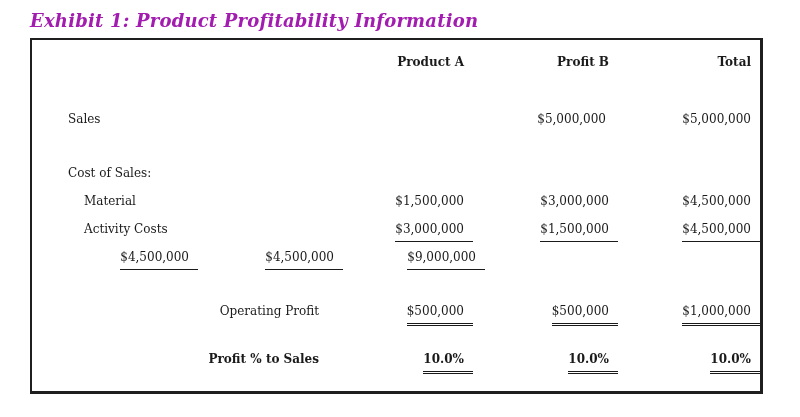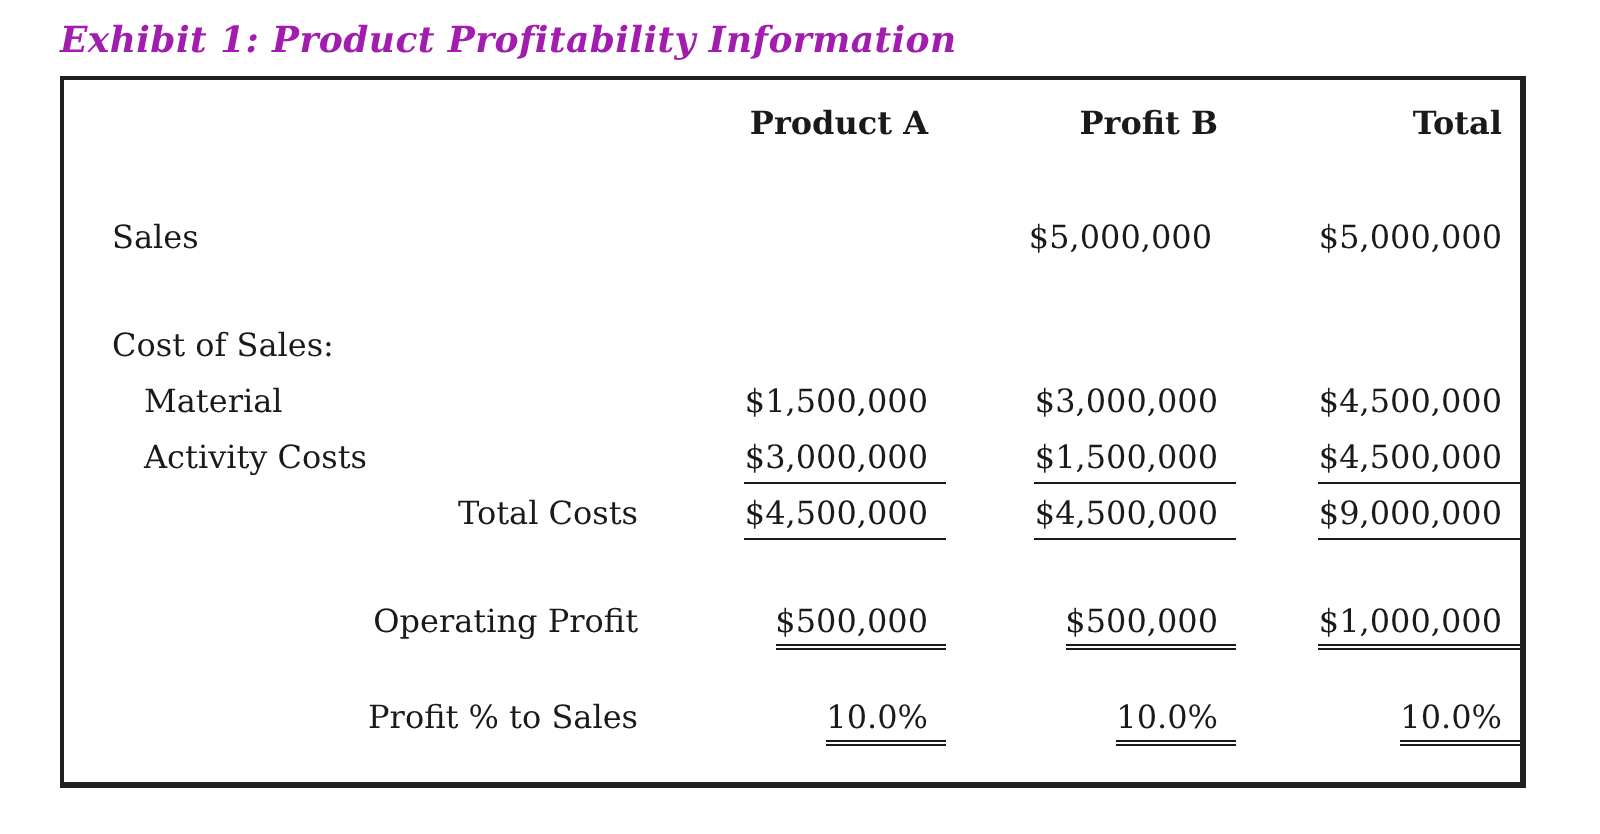--- a/index.html
+++ b/index.html
@@ -32,40 +32,41 @@
     border: 2px solid #1f1f1f;
     border-right-width: 3px;
     border-bottom-width: 3px;
     padding: 8px 9px 18px 0;
     background: #ffffff;
   }
   .row {
     display: flex;
     height: 28px;
     line-height: 28px;
-    font-size: 16px;
+    font-size: 12px;
+    margin-left: 12px;
   }
   .lbl {
     flex: 1;
     padding-left: 24px;
     white-space: nowrap;
   }
   .lbl.indent { padding-left: 40px; }
   .lbl.right  { padding-left: 0; text-align: right; }
   .col {
     width: 145px;
     text-align: right;
     white-space: nowrap;
   }
   .col.t { width: 142px; }
   .hdr { font-weight: bold; }
   .mt-sales    { margin-top: 29px; }
   .mt-section  { margin-top: 26px; }
   .mt-profit   { margin-top: 26px; }
-  .mt-percent  { margin-top: 20px; }
+  .mt-percent  { margin-top: 20px; font-weight: bold; }
   .u {
     display: inline-block;
     line-height: 24px;
     border-bottom: 1.5px solid #1a1a1a;
     padding-right: 9px;
     margin-right: -9px;
   }
   .uu {
     display: inline-block;
     line-height: 23px;
@@ -111,21 +112,20 @@
     </div>
 
     <div class="row">
       <div class="lbl indent">Activity Costs</div>
       <div class="col"><span class="u">$3,000,000</span></div>
       <div class="col"><span class="u">$1,500,000</span></div>
       <div class="col t"><span class="u">$4,500,000</span></div>
     </div>
 
     <div class="row">
-      <div class="lbl right">Total Costs</div>
       <div class="col"><span class="u">$4,500,000</span></div>
       <div class="col"><span class="u">$4,500,000</span></div>
       <div class="col t"><span class="u">$9,000,000</span></div>
     </div>
 
     <div class="row mt-profit">
       <div class="lbl right">Operating Profit</div>
       <div class="col"><span class="uu">$500,000</span></div>
       <div class="col"><span class="uu">$500,000</span></div>
       <div class="col t"><span class="uu">$1,000,000</span></div>

